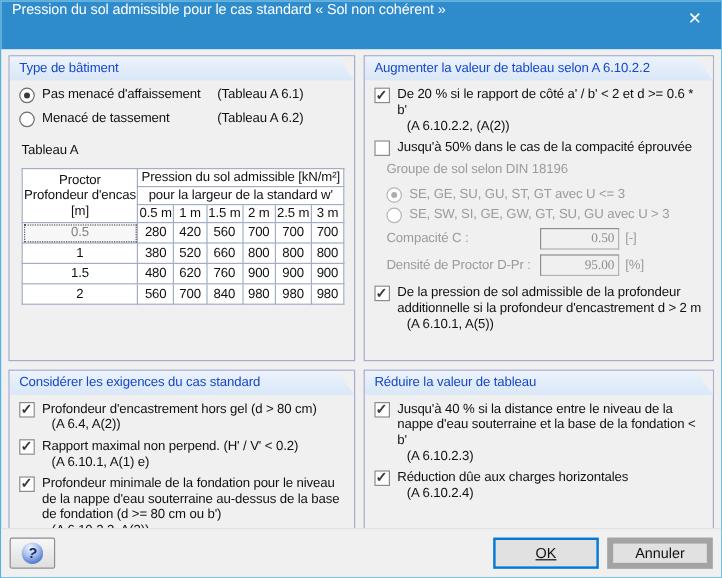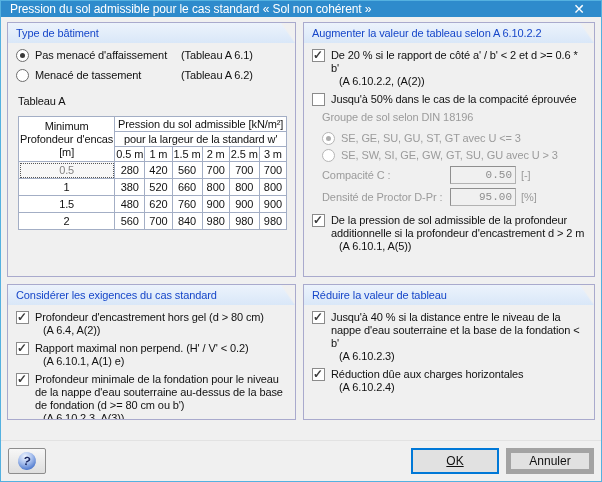--- a/index.html
+++ b/index.html
@@ -7,22 +7,22 @@
   .dialog {
     width:602px; height:482px;
     border:1px solid #54b1e0;
     background:#f0f0f0;
     font-family:"Liberation Sans", sans-serif;
     font-size:11px; color:#111;
     letter-spacing:-0.1px;
     position:relative; overflow:hidden;
   }
   .titlebar {
-    height:16px; background:#2e8bcc; color:#fff;
-    display:flex; align-items:center; padding-left:9px;
+    height:40px; background:#2e8bcc; color:#fff;
+    display:flex; padding-left:9px;
     font-size:12px;
   }
   .titlebar .title { flex:1; }
   .close-btn {
     width:44px; height:28px; display:flex; align-items:center; justify-content:center;
     font-size:14px; cursor:default;
   }
   .content { padding:5px 6px 0 6px; display:flex; gap:7px; height:412px; }
   .col-left  { width:291px; }
   .col-right { width:294px; }
@@ -85,21 +85,21 @@
 
   
   .dis-text { color:#9b9b9b; }
   .soil-block { margin-left:10px; margin-top:2px; }
   .field-row { display:flex; align-items:center; margin:4px 0 0 10px; }
   .field-row .flabel { width:128px; }
   input.field {
     width:66px; height:18px; background:#f0f0f0;
     border:1px solid #b2b2b2; border-top-color:#8f8f8f; border-left-color:#8f8f8f;
     text-align:right; padding:0 3px; color:#8e8e8e;
-    font-family:Liberation Mono, monospace; font-size:11px;
+    font-family:Liberation Serif, serif; font-size:11px;
   }
   .unit { margin-left:5px; }
 
   
   .btnbar {
     position:absolute; bottom:0; left:0; width:100%; height:41px;
     border-top:1px solid #e2e2e2; background:#f0f0f0;
     display:flex; align-items:center; padding:0 7px;
   }
   .help-btn {
@@ -151,21 +151,21 @@
           </div>
 
           <div class="tab-caption">
             <span class="tl">Tableau A</span>
           </div>
 
           <table class="tbl">
             <tbody>
                 <tr>
               <td class="cdep" rowspan="3">
-                <div>Minimum</div>
+                <div>Proctor</div>
                 <div>Profondeur d'encas</div>
                 <div>[m]</div>
               </td>
               <td colspan="6">Pression du sol admissible [kN/m²]</td>
             </tr>
             <tr>
               <td colspan="6">pour la largeur de la standard w'</td>
             </tr>
             <tr>
               <td class="cval">0.5 m</td>

